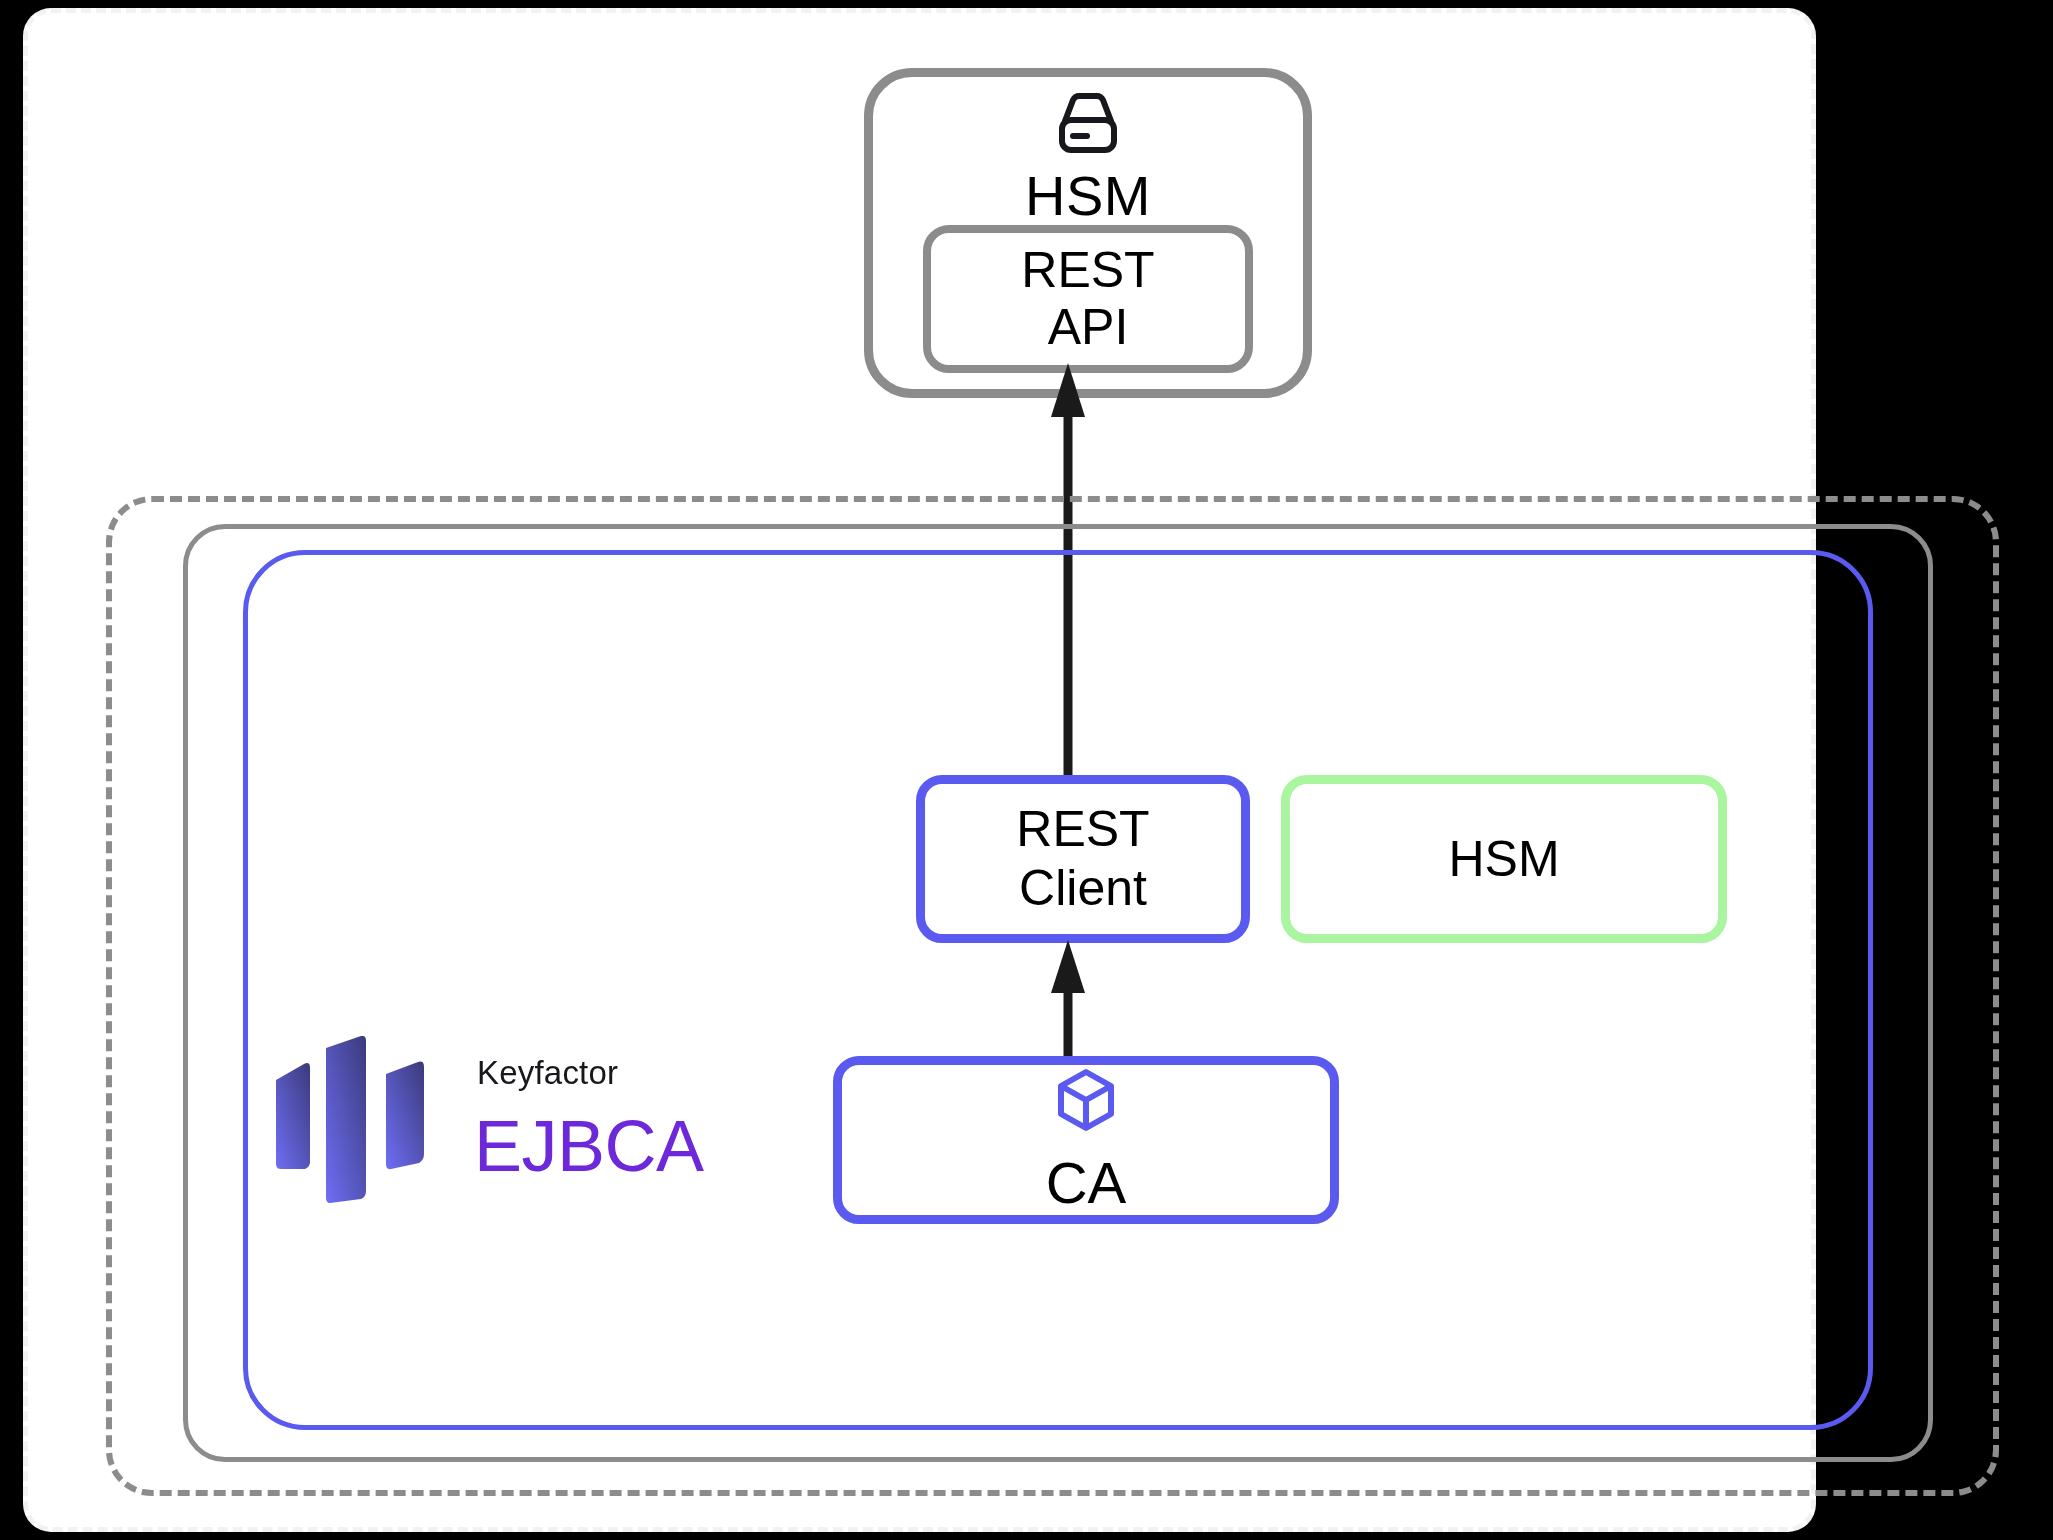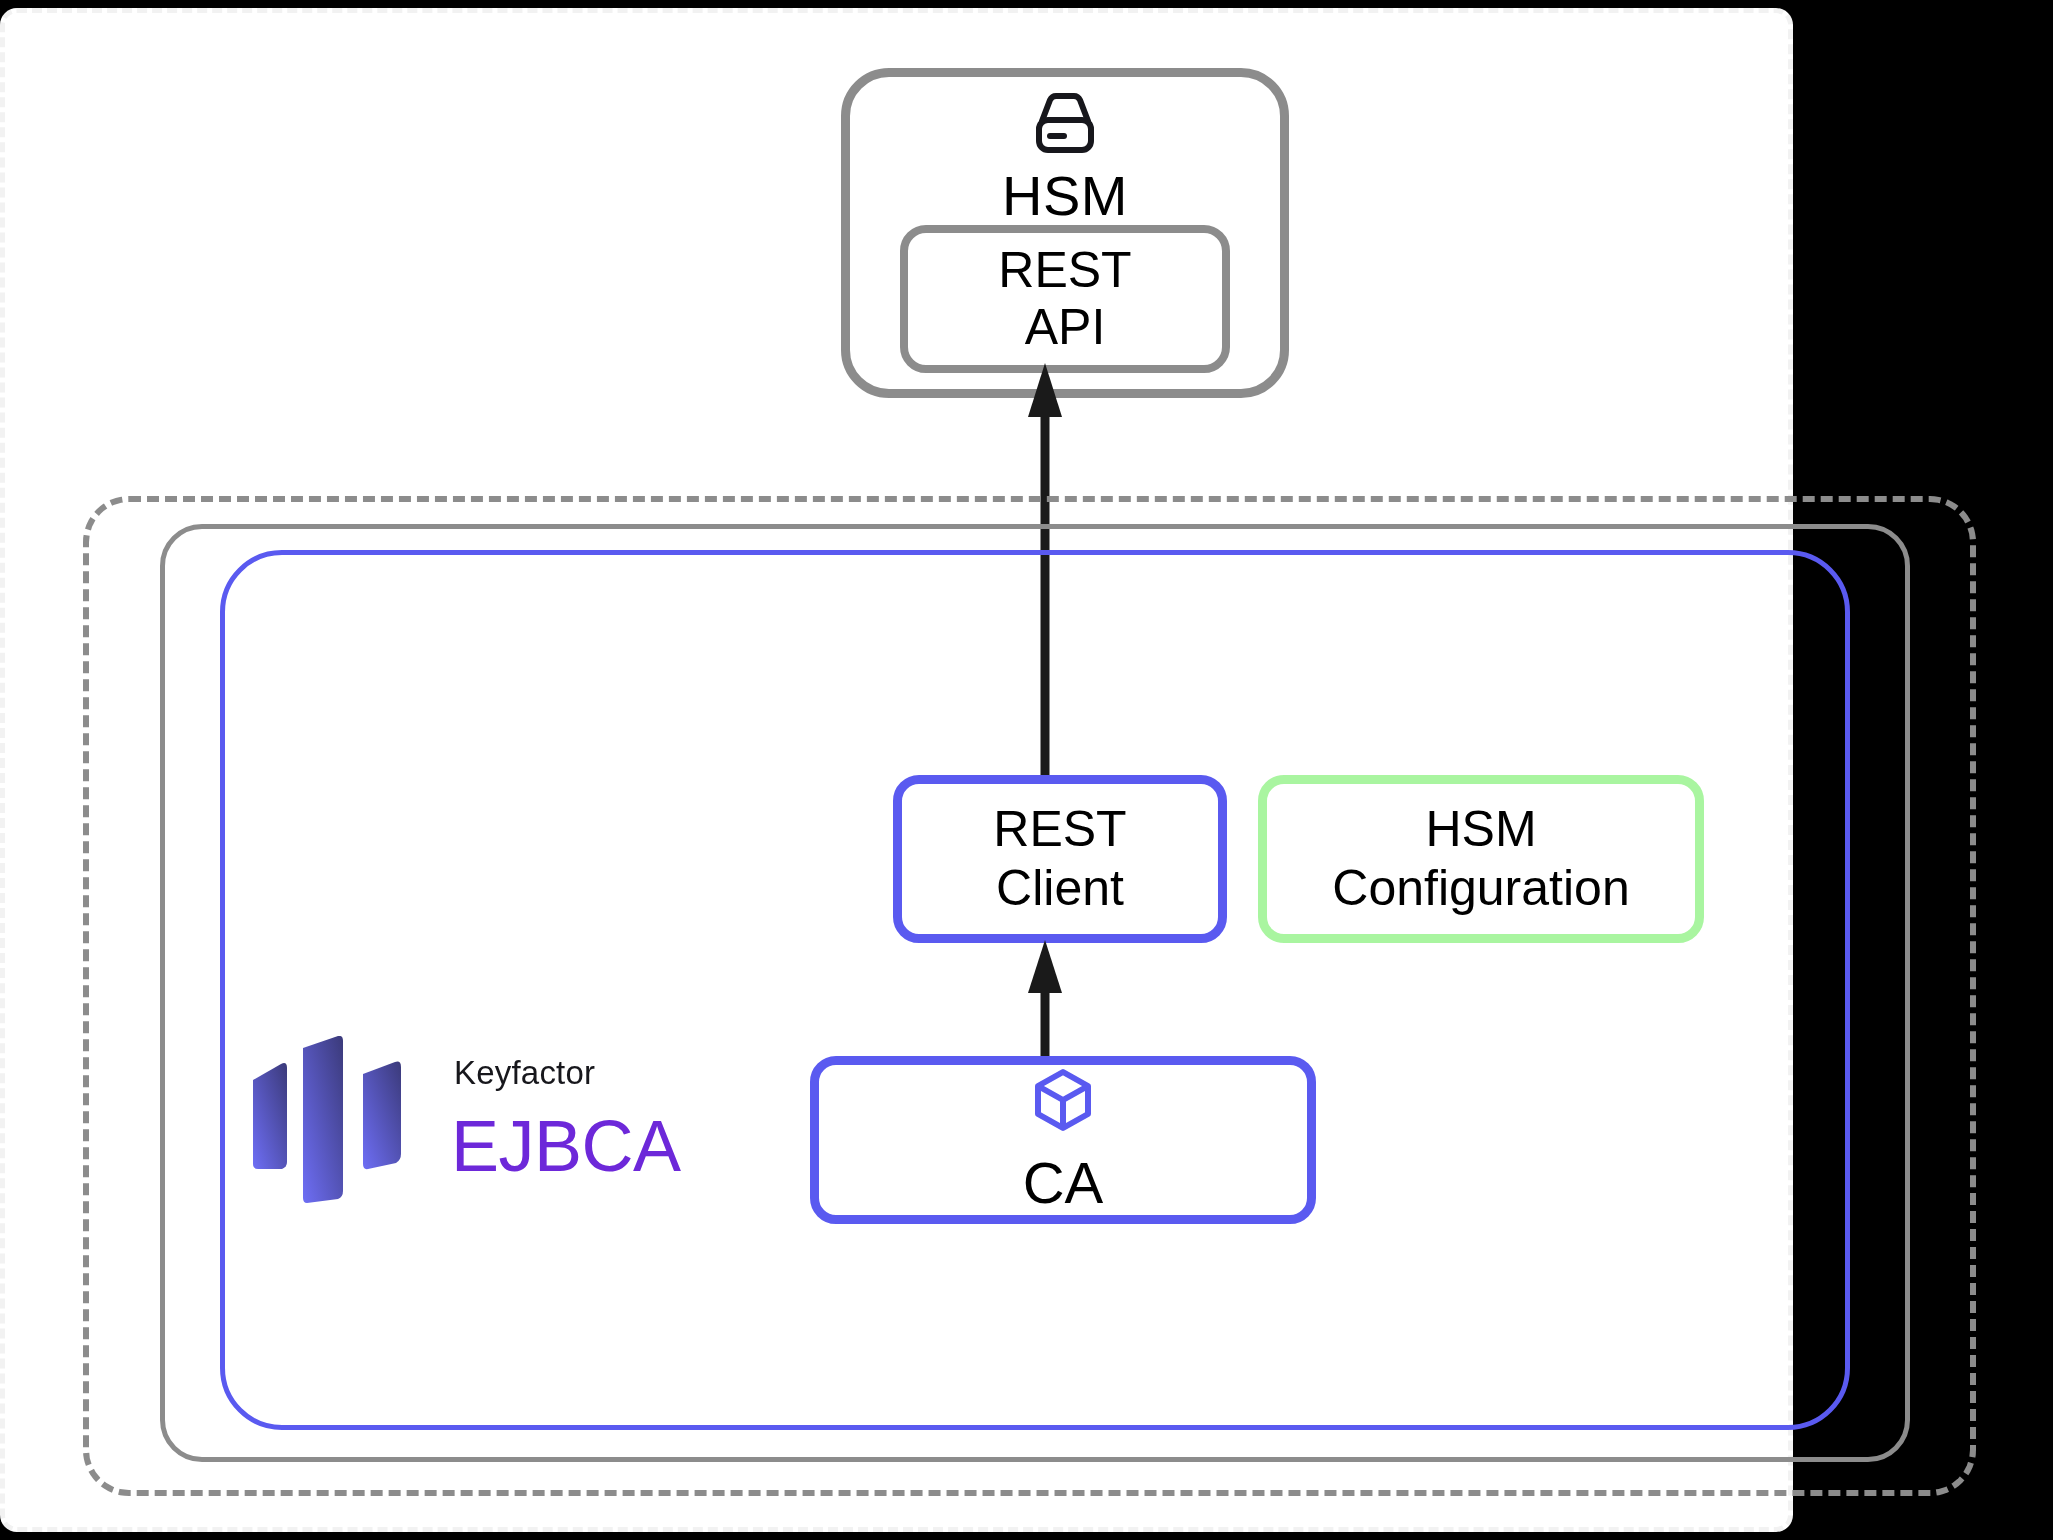--- a/index.html
+++ b/index.html
@@ -16,26 +16,26 @@
   #canvas {
     position: relative;
     width: 2053px;
     height: 1540px;
     background: #000000;
   }
 
   
   .outer-card {
     position: absolute;
-    left: 0;
+    left: 23px;
     top: 8px;
     width: 1793px;
     height: 1524px;
     background: #ffffff;
-    border-radius: 17px;
+    border-radius: 28px;
     border: 5px dashed #f2f2f2;
     box-sizing: border-box;
   }
 
   
   .hsm-box {
     position: absolute;
     left: 836px;
     top: 55px;
     width: 448px;
@@ -337,21 +337,20 @@
       </div>
     </div>
 
     <div class="restclient-box">
       <span>REST</span>
       <span>Client</span>
     </div>
 
     <div class="hsmconfig-box">
       <span>HSM</span>
-      <span>Configuration</span>
     </div>
 
     <svg class="arrow-svg arrow-up-short" viewBox="0 0 40 125" preserveAspectRatio="none" aria-hidden="true">
       <line x1="20" y1="125" x2="20" y2="50" stroke="#1a1a1a" stroke-width="9"></line>
       <polygon points="20,2 3,55 37,55" fill="#1a1a1a"></polygon>
     </svg>
 
     <div class="ca-box">
       <svg class="cube-icon" viewBox="0 0 64 64" aria-hidden="true">
         <path d="M32 4 L57 18 L57 46 L32 60 L7 46 L7 18 Z" fill="none" stroke="#5a5af0" stroke-width="6" stroke-linejoin="round"></path>

